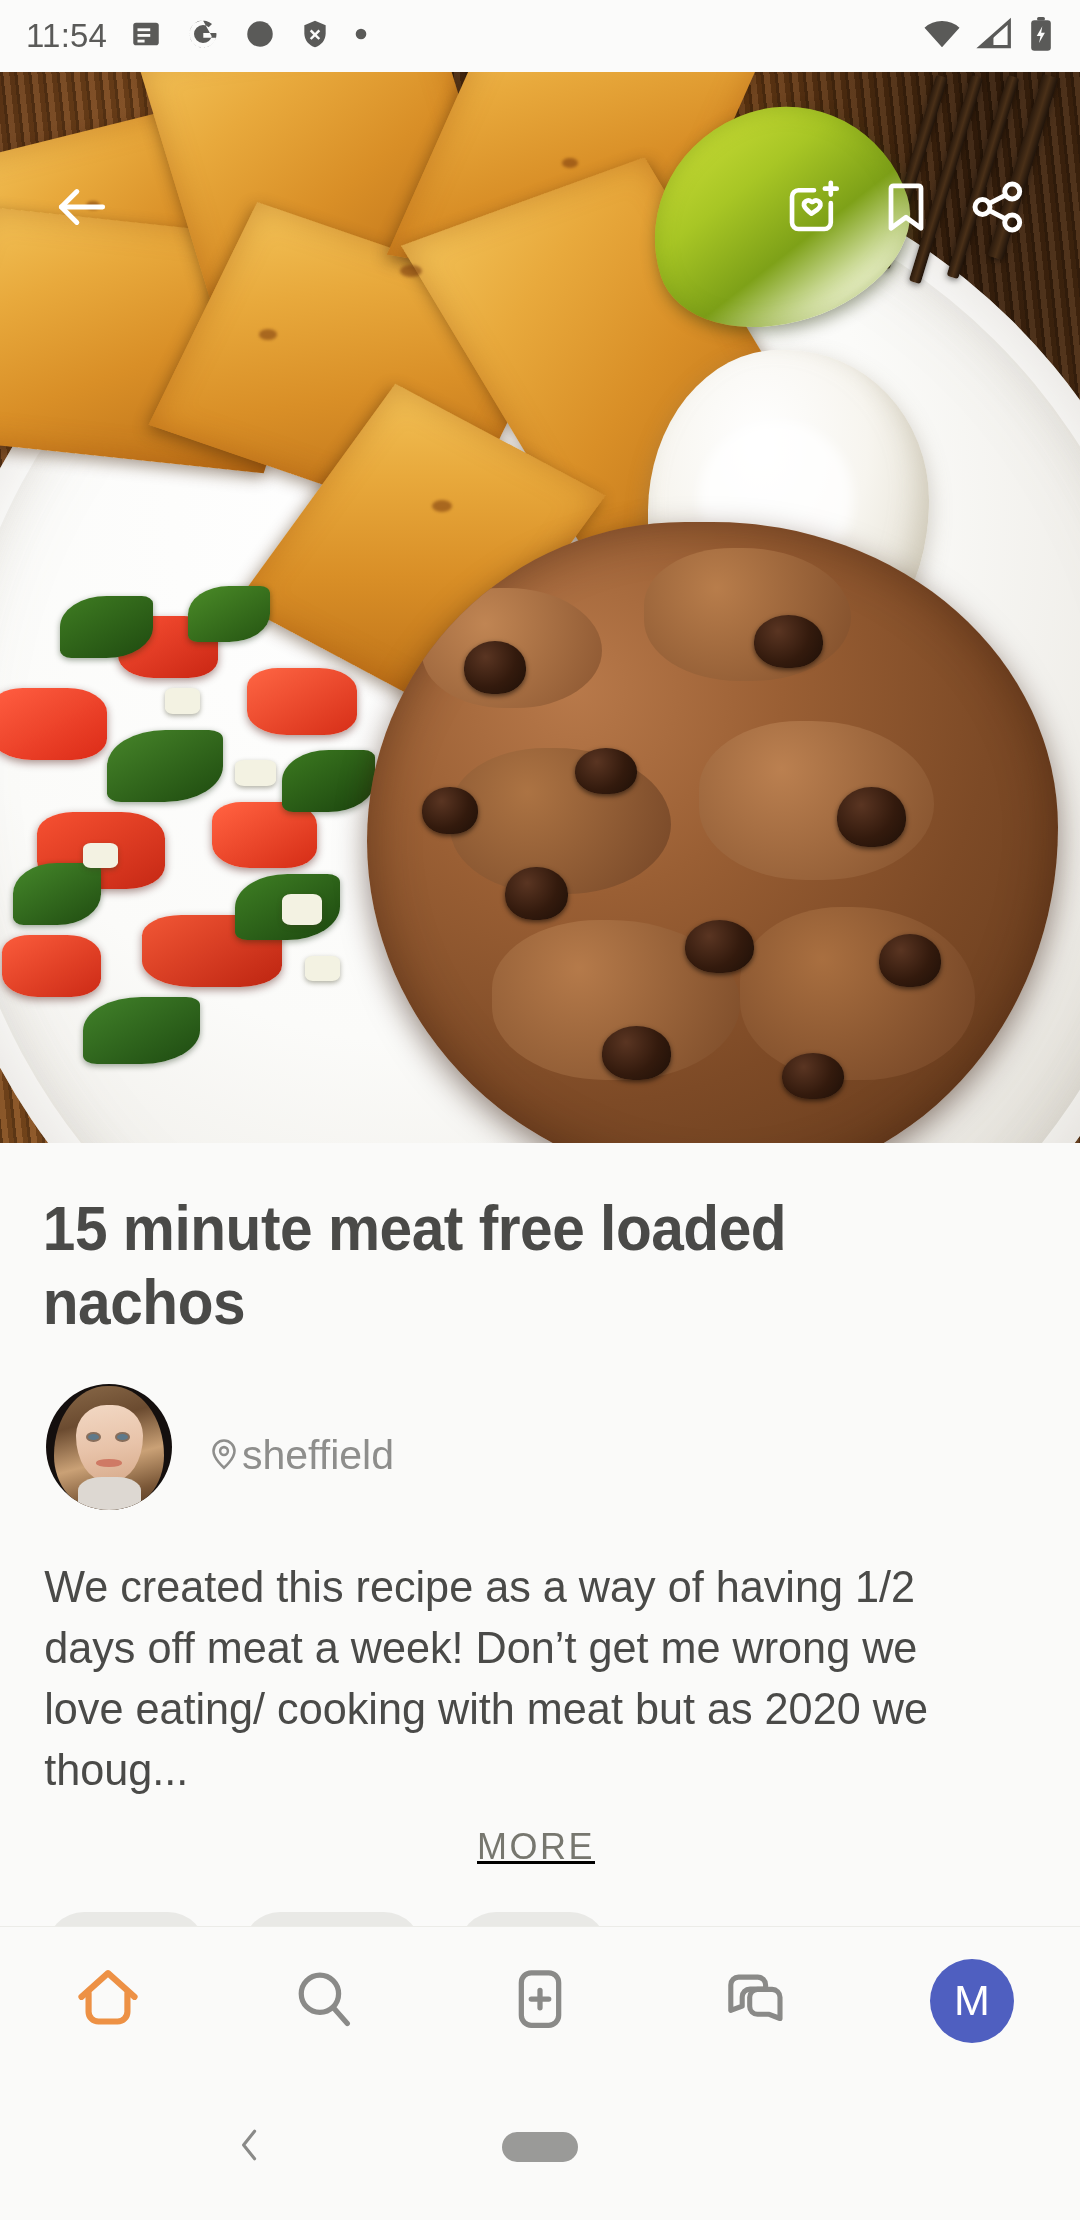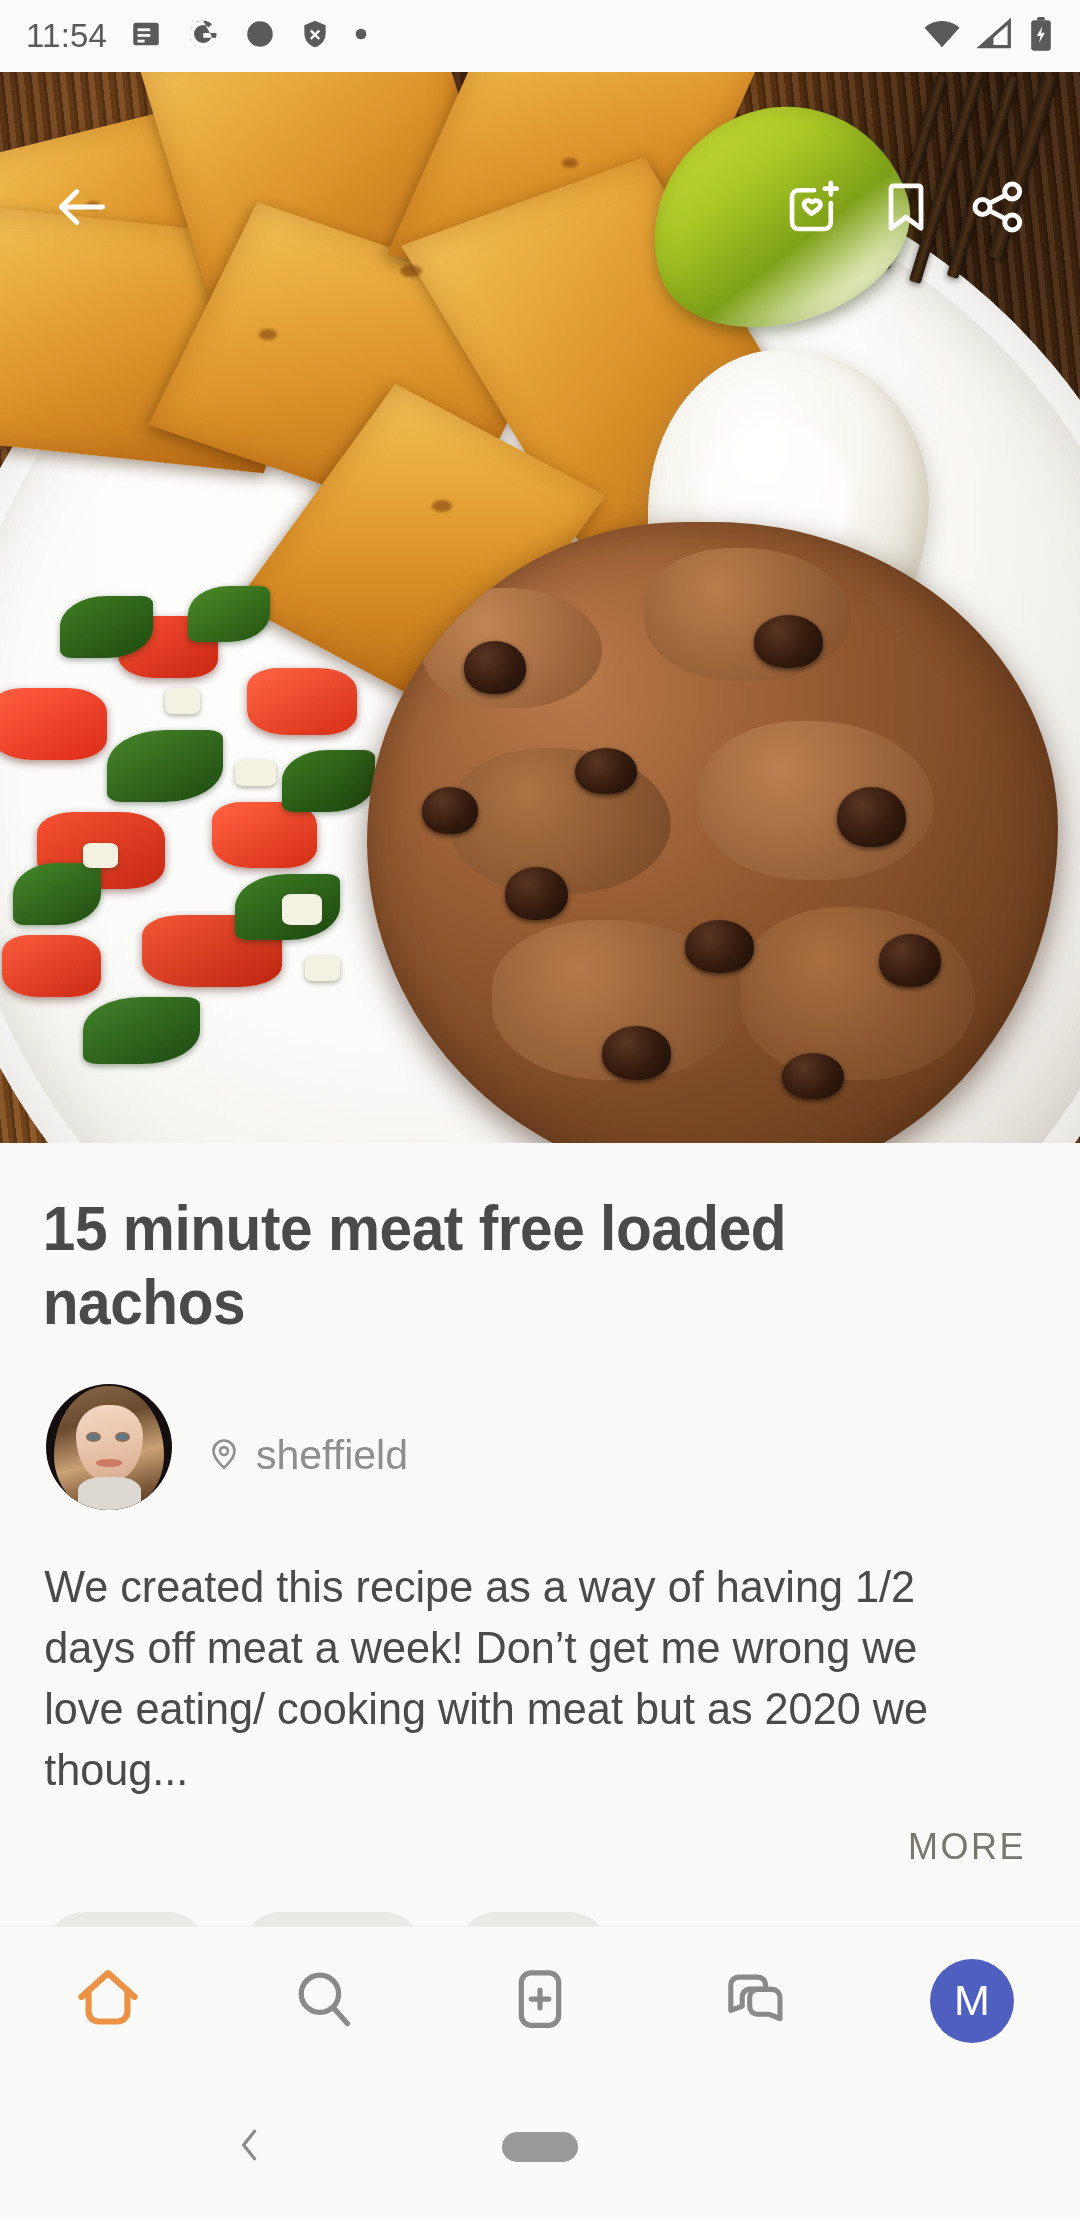--- a/index.html
+++ b/index.html
@@ -130,29 +130,29 @@
     background:linear-gradient(170deg,#f2d8c4 0%,#e8c3a9 55%,#d7ab8c 100%);}
   .av-eye{ position:absolute; width:9%; height:5%; border-radius:50%;
     background:#5f798a; box-shadow:0 0 0 2px rgba(70,50,35,.6);}
   .av-lip{ position:absolute; left:40%; top:60%; width:20%; height:6%;
     border-radius:50%; background:#cf7a65;}
   .av-neck{ position:absolute; left:25%; top:74%; width:50%; height:28%;
     border-radius:38% 38% 12% 12%; background:#ddd8d2;}
   .author-meta { margin-left:34px; }
   .author-name { font-size:45px; color:#4A4A48; letter-spacing:-.2px;
     font-family:"Liberation Sans Narrow","Liberation Sans", sans-serif; }
-  .author-loc { display:flex; align-items:center; gap:14px; margin-top:18px; }
+  .author-loc { display:flex; align-items:center; margin-top:18px; }
   .author-loc-text { font-size:41px; color:#8E8E8C;
     font-family:"Liberation Sans Narrow","Liberation Sans", sans-serif; }
   .desc {
     padding:46px 46px 0 46px; font-size:45px; line-height:1.36; color:#4A4A48;
     font-family:"Liberation Sans Narrow","Liberation Sans", sans-serif;
     transform:scaleX(.96); transform-origin:left top;
   }
-  .more-row { display:flex; justify-content:flex-end; padding:26px 54px 0 46px; }
+  .more-row { display:flex; justify-content:center; padding:26px 54px 0 46px;text-decoration:underline; }
   .more-btn { font-size:36px; color:#77776F; letter-spacing:2.5px;
     font-family:"Liberation Sans Narrow","Liberation Sans", sans-serif; }
   .chips-row { display:flex; gap:36px; padding:44px 0 0 46px; }
   .tag-chip { height:76px; min-width:150px; border-radius:38px; background:#E9E9E6; }
 
   
   .bottomnav {
     position:absolute; left:0; bottom:146px; width:1080px; height:148px;
     background:#FAFAF9; border-top:1px solid #ECECE8;
     display:flex; align-items:center; z-index:30;

